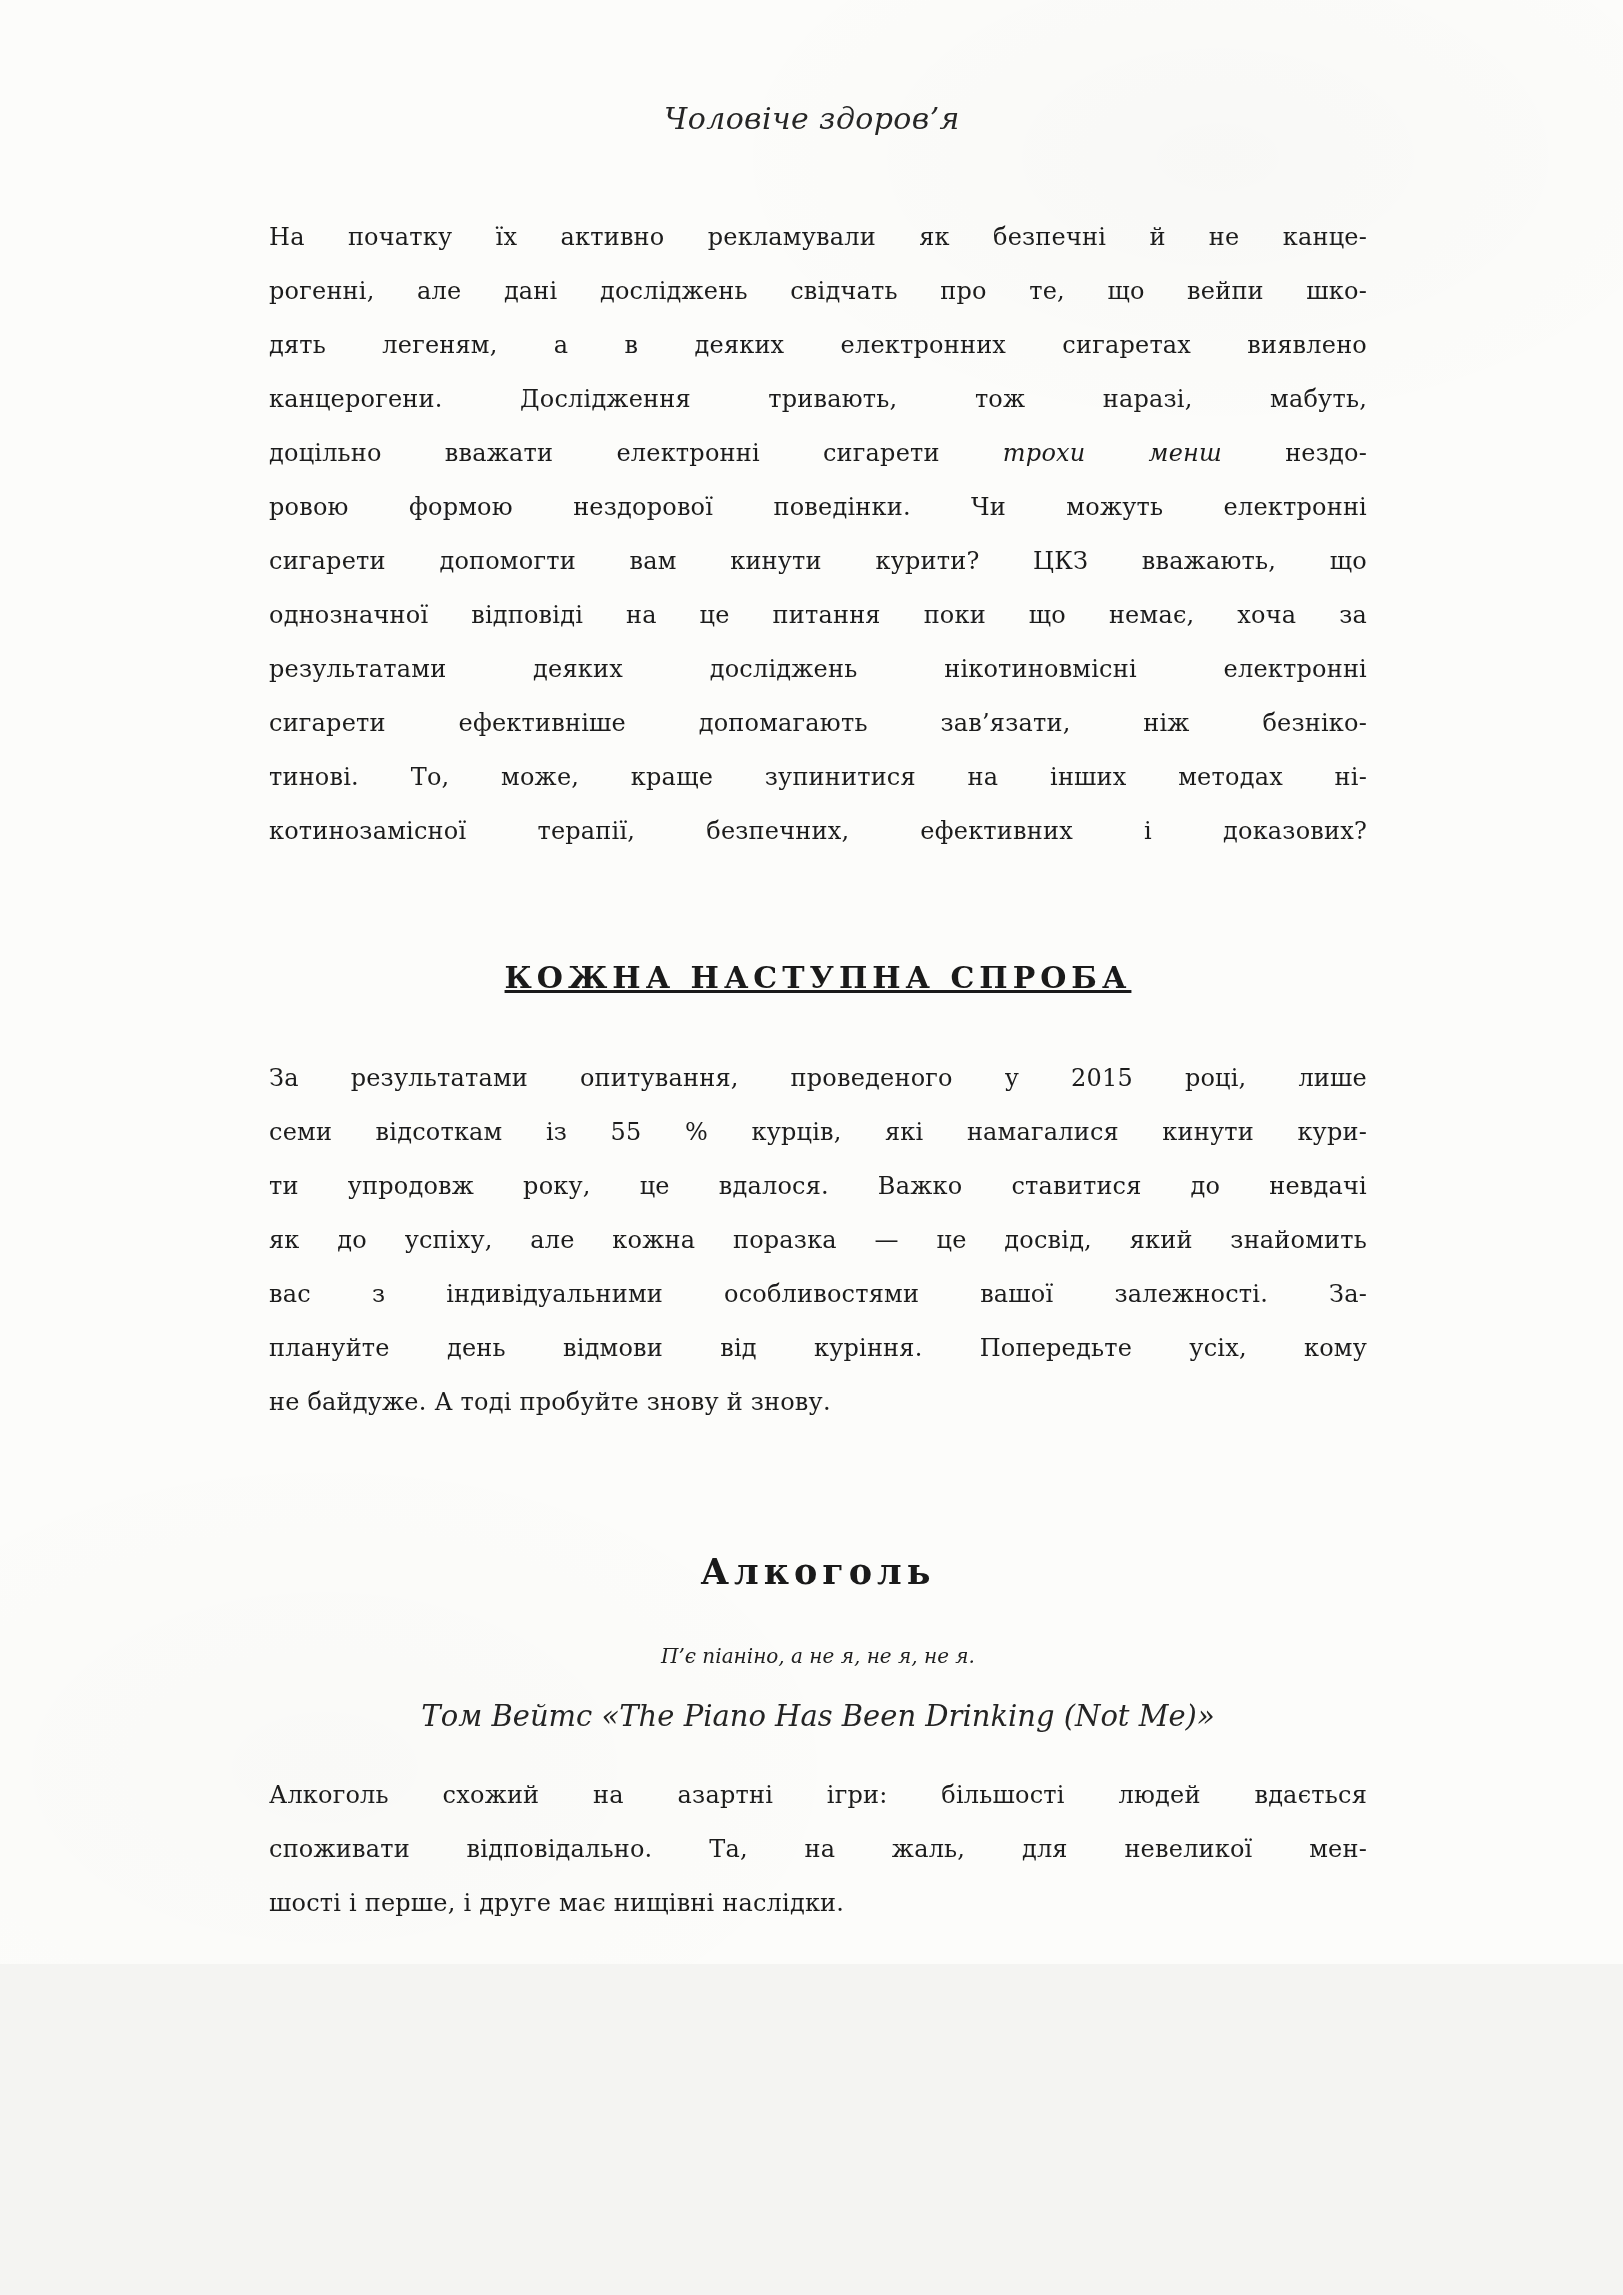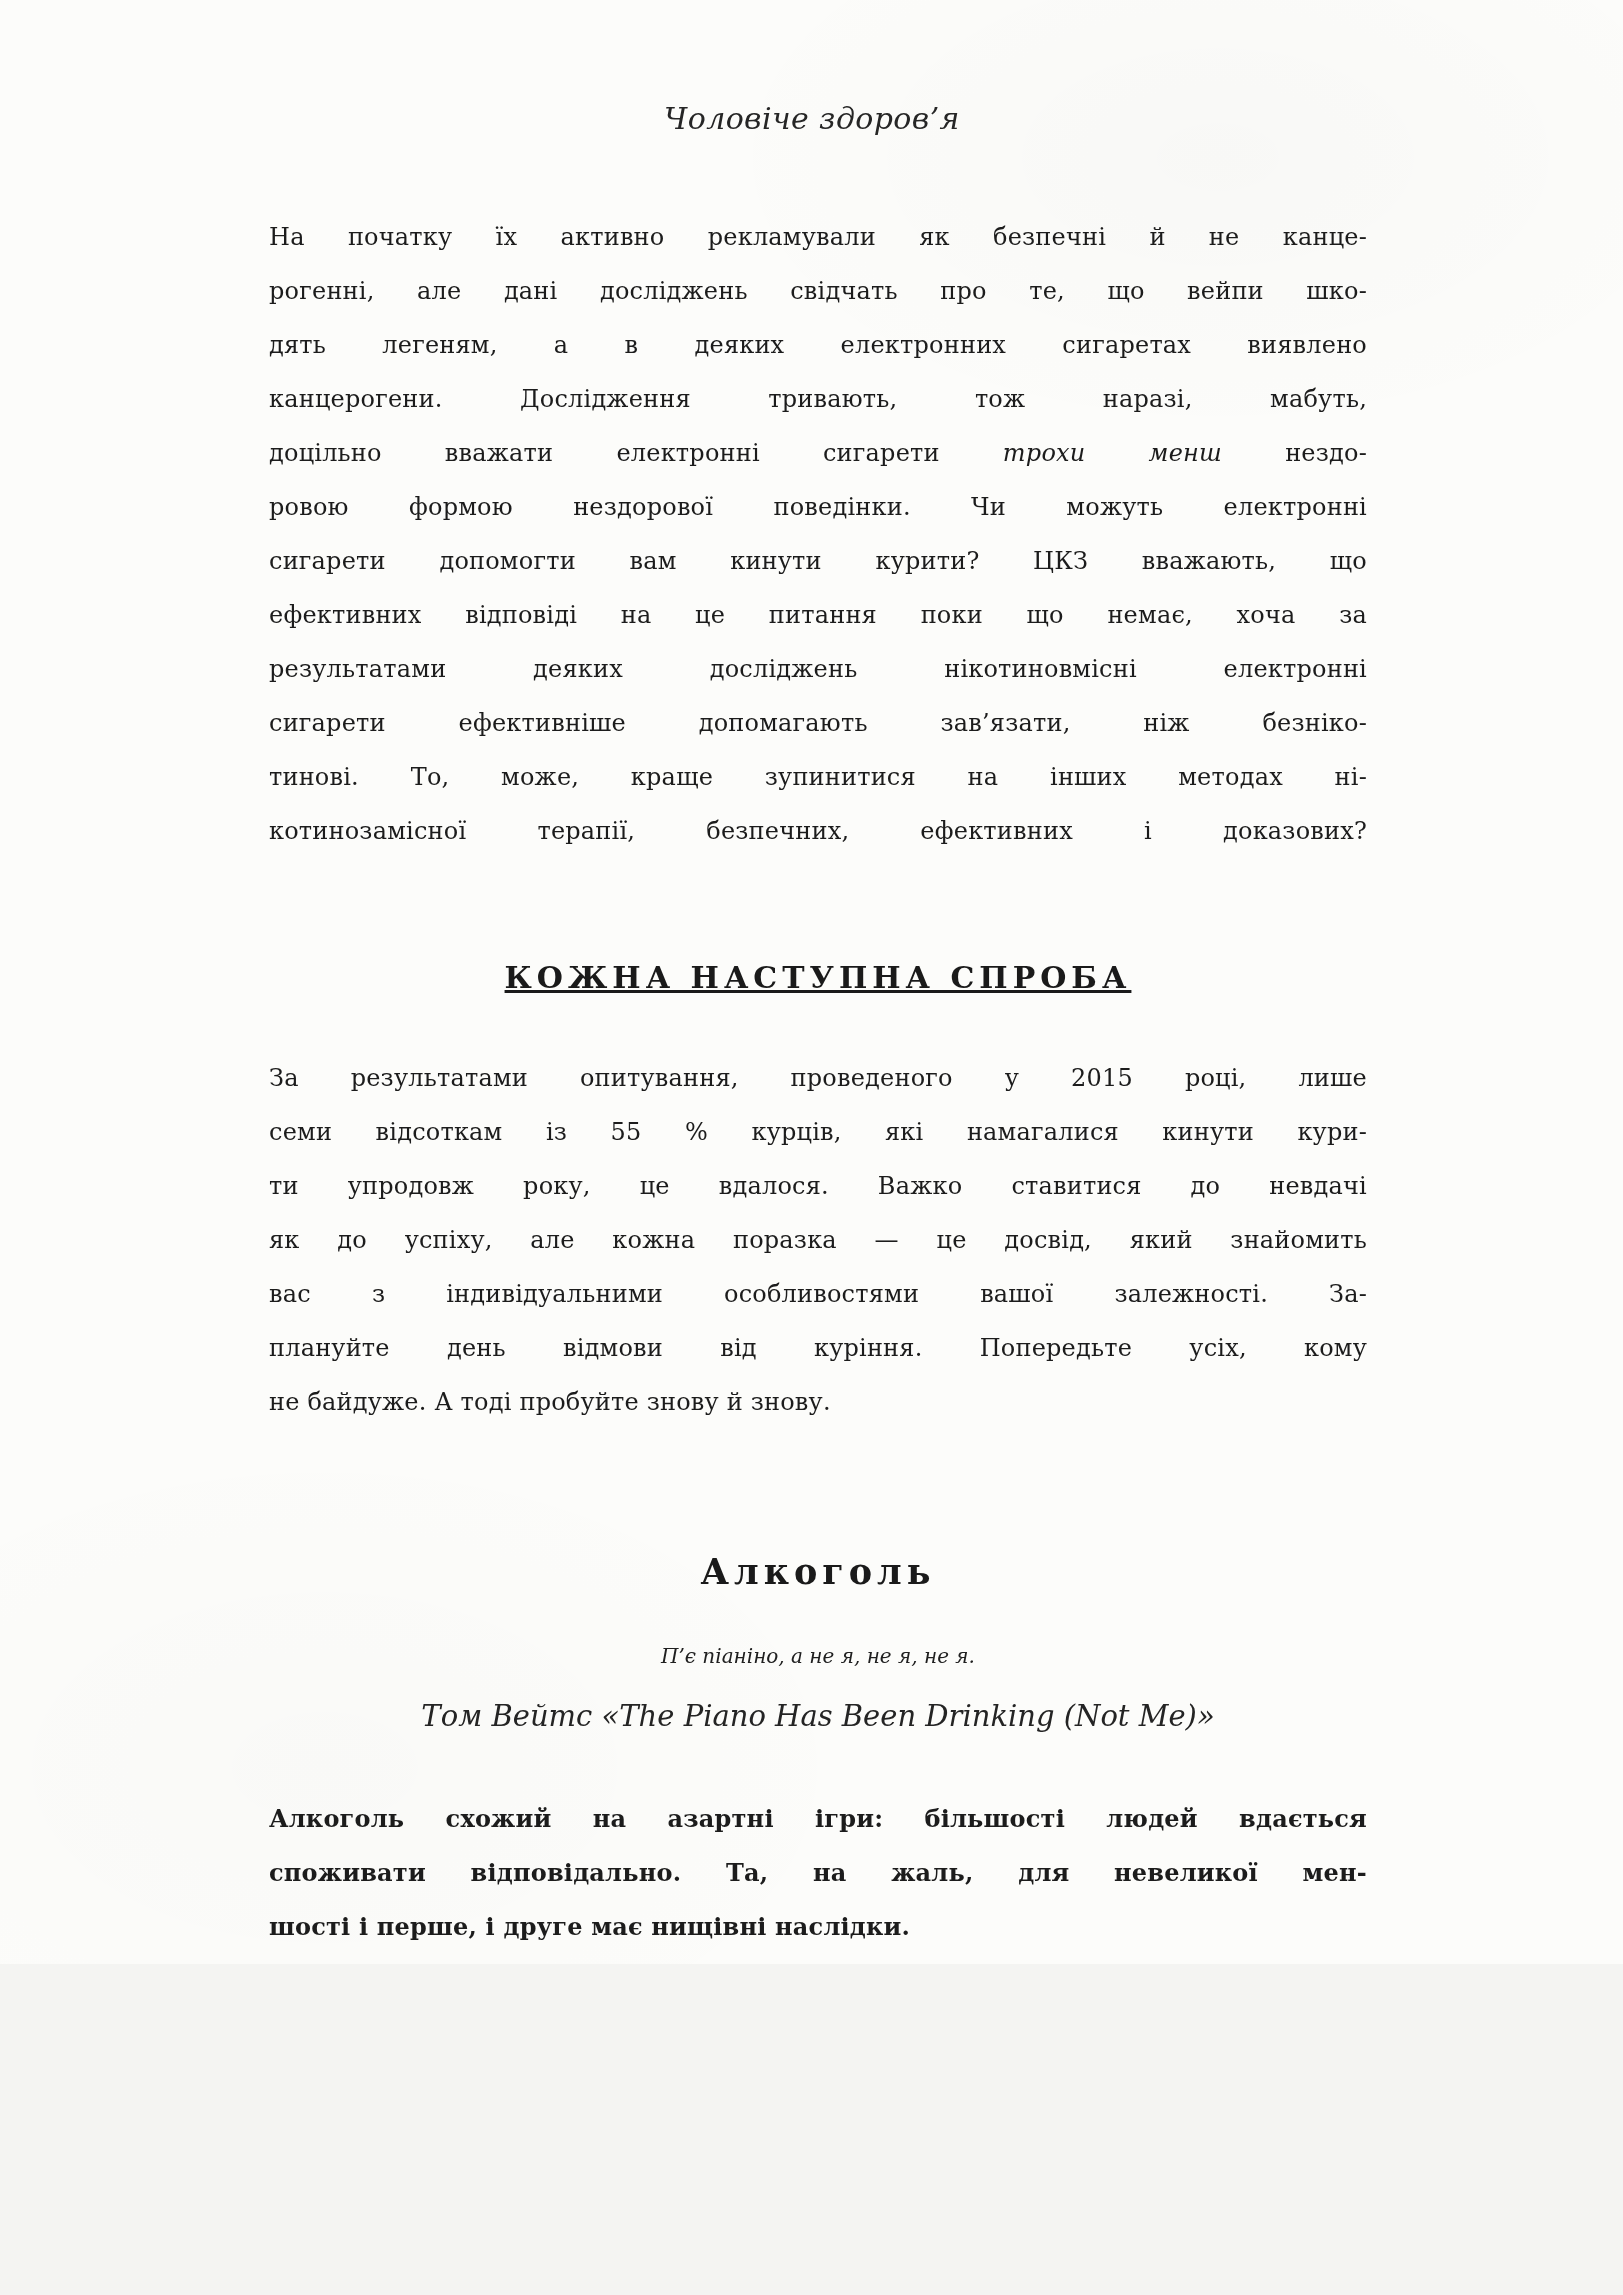--- a/index.html
+++ b/index.html
@@ -45,21 +45,21 @@
     letter-spacing: 0.2px;
     white-space: normal;
   }
   .pline em { font-style: italic; }
   .pline.short {
     text-align: left;
     text-align-last: left;
   }
   .para-vaping   { margin-top: 73px; }
   .para-attempts { margin-top: 44px; }
-  .para-alcohol  { margin-top: 56px; font-weight: bold; }
+  .para-alcohol  { margin-top: 32px; }
   .heading-attempts {
     margin: 90px 0 0 0;
     text-align: center;
     font-weight: 600;
     font-size: 30px;
     line-height: 59px;
     letter-spacing: 5px;
     color: #1a1a1a;
     text-decoration: underline;
   }
@@ -107,21 +107,21 @@
   <div class="content">
 
     <div class="paragraph para-vaping">
       <div class="pline">На початку їх активно рекламували як безпечні й не канце-</div>
       <div class="pline">рогенні, але дані досліджень свідчать про те, що вейпи шко-</div>
       <div class="pline">дять легеням, а в деяких електронних сигаретах виявлено</div>
       <div class="pline">канцерогени. Дослідження тривають, тож наразі, мабуть,</div>
       <div class="pline">доцільно вважати електронні сигарети <em>трохи менш</em> нездо-</div>
       <div class="pline">ровою формою нездорової поведінки. Чи можуть електронні</div>
       <div class="pline">сигарети допомогти вам кинути курити? ЦКЗ вважають, що</div>
-      <div class="pline">ефективних відповіді на це питання поки що немає, хоча за</div>
+      <div class="pline">однозначної відповіді на це питання поки що немає, хоча за</div>
       <div class="pline">результатами деяких досліджень нікотиновмісні електронні</div>
       <div class="pline">сигарети ефективніше допомагають зав’язати, ніж безніко-</div>
       <div class="pline">тинові. То, може, краще зупинитися на інших методах ні-</div>
       <div class="pline">котинозамісної терапії, безпечних, ефективних і доказових?</div>
     </div>
 
     <h2 class="heading-attempts">
       <div>КОЖНА НАСТУПНА СПРОБА</div>
     </h2>
 

